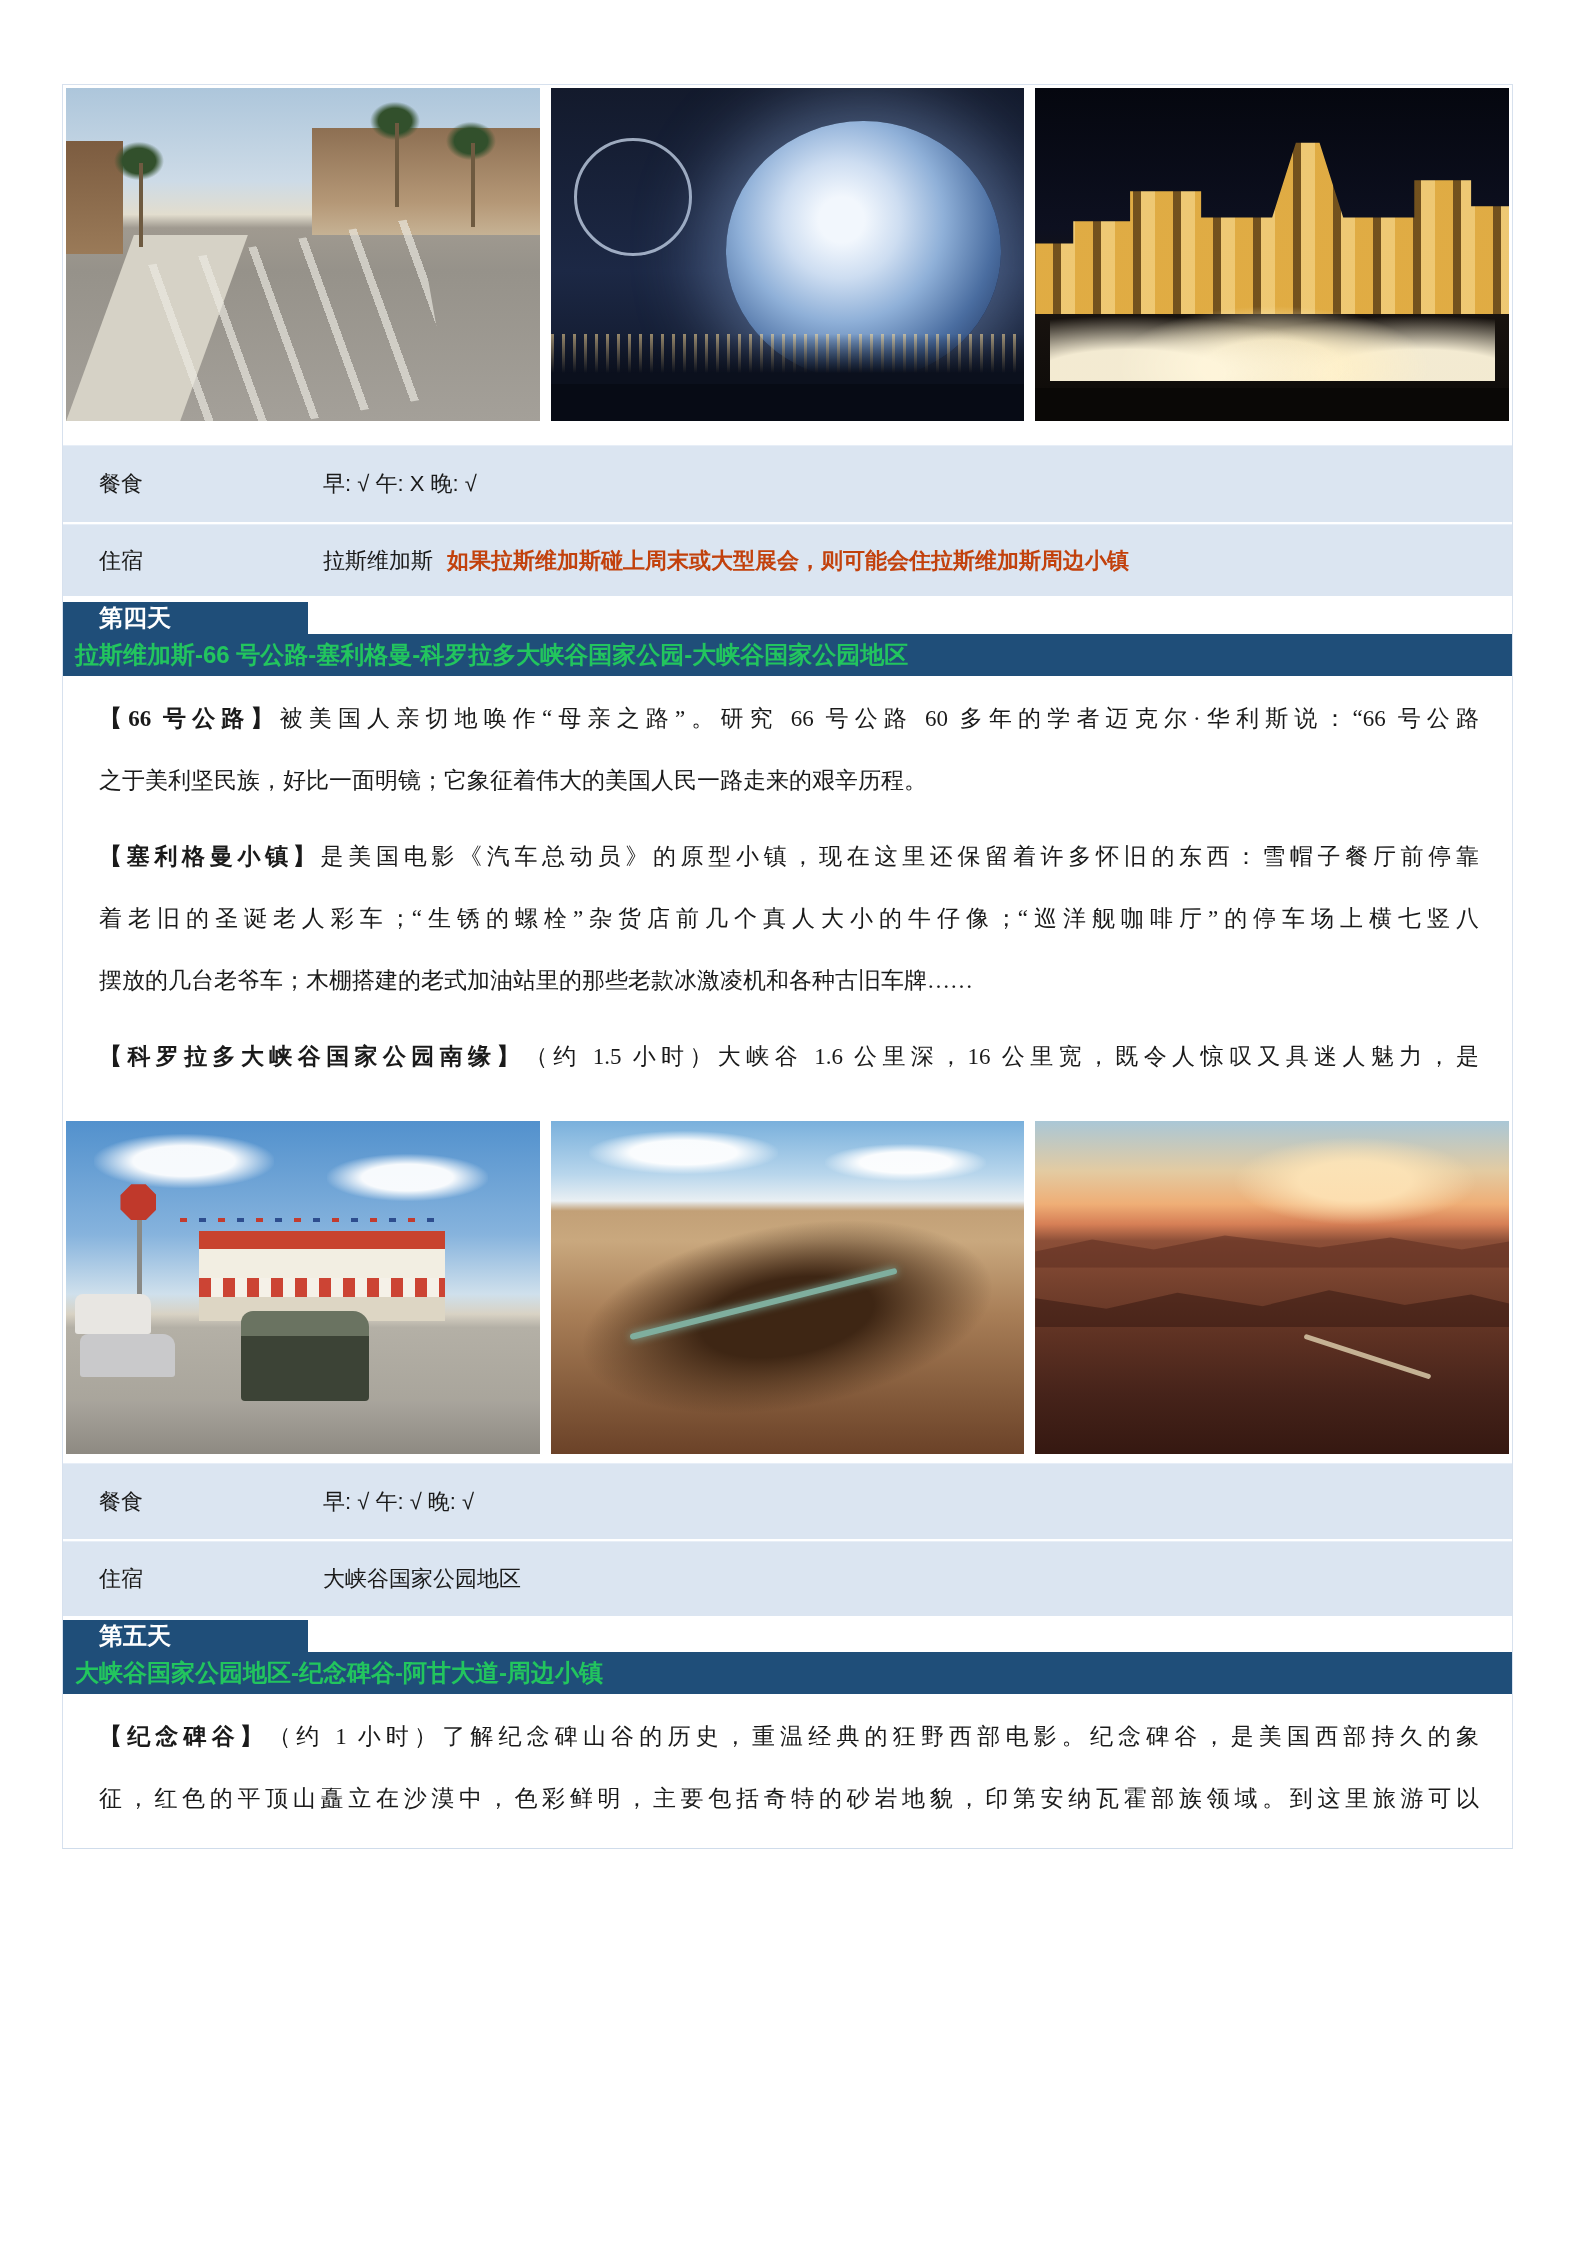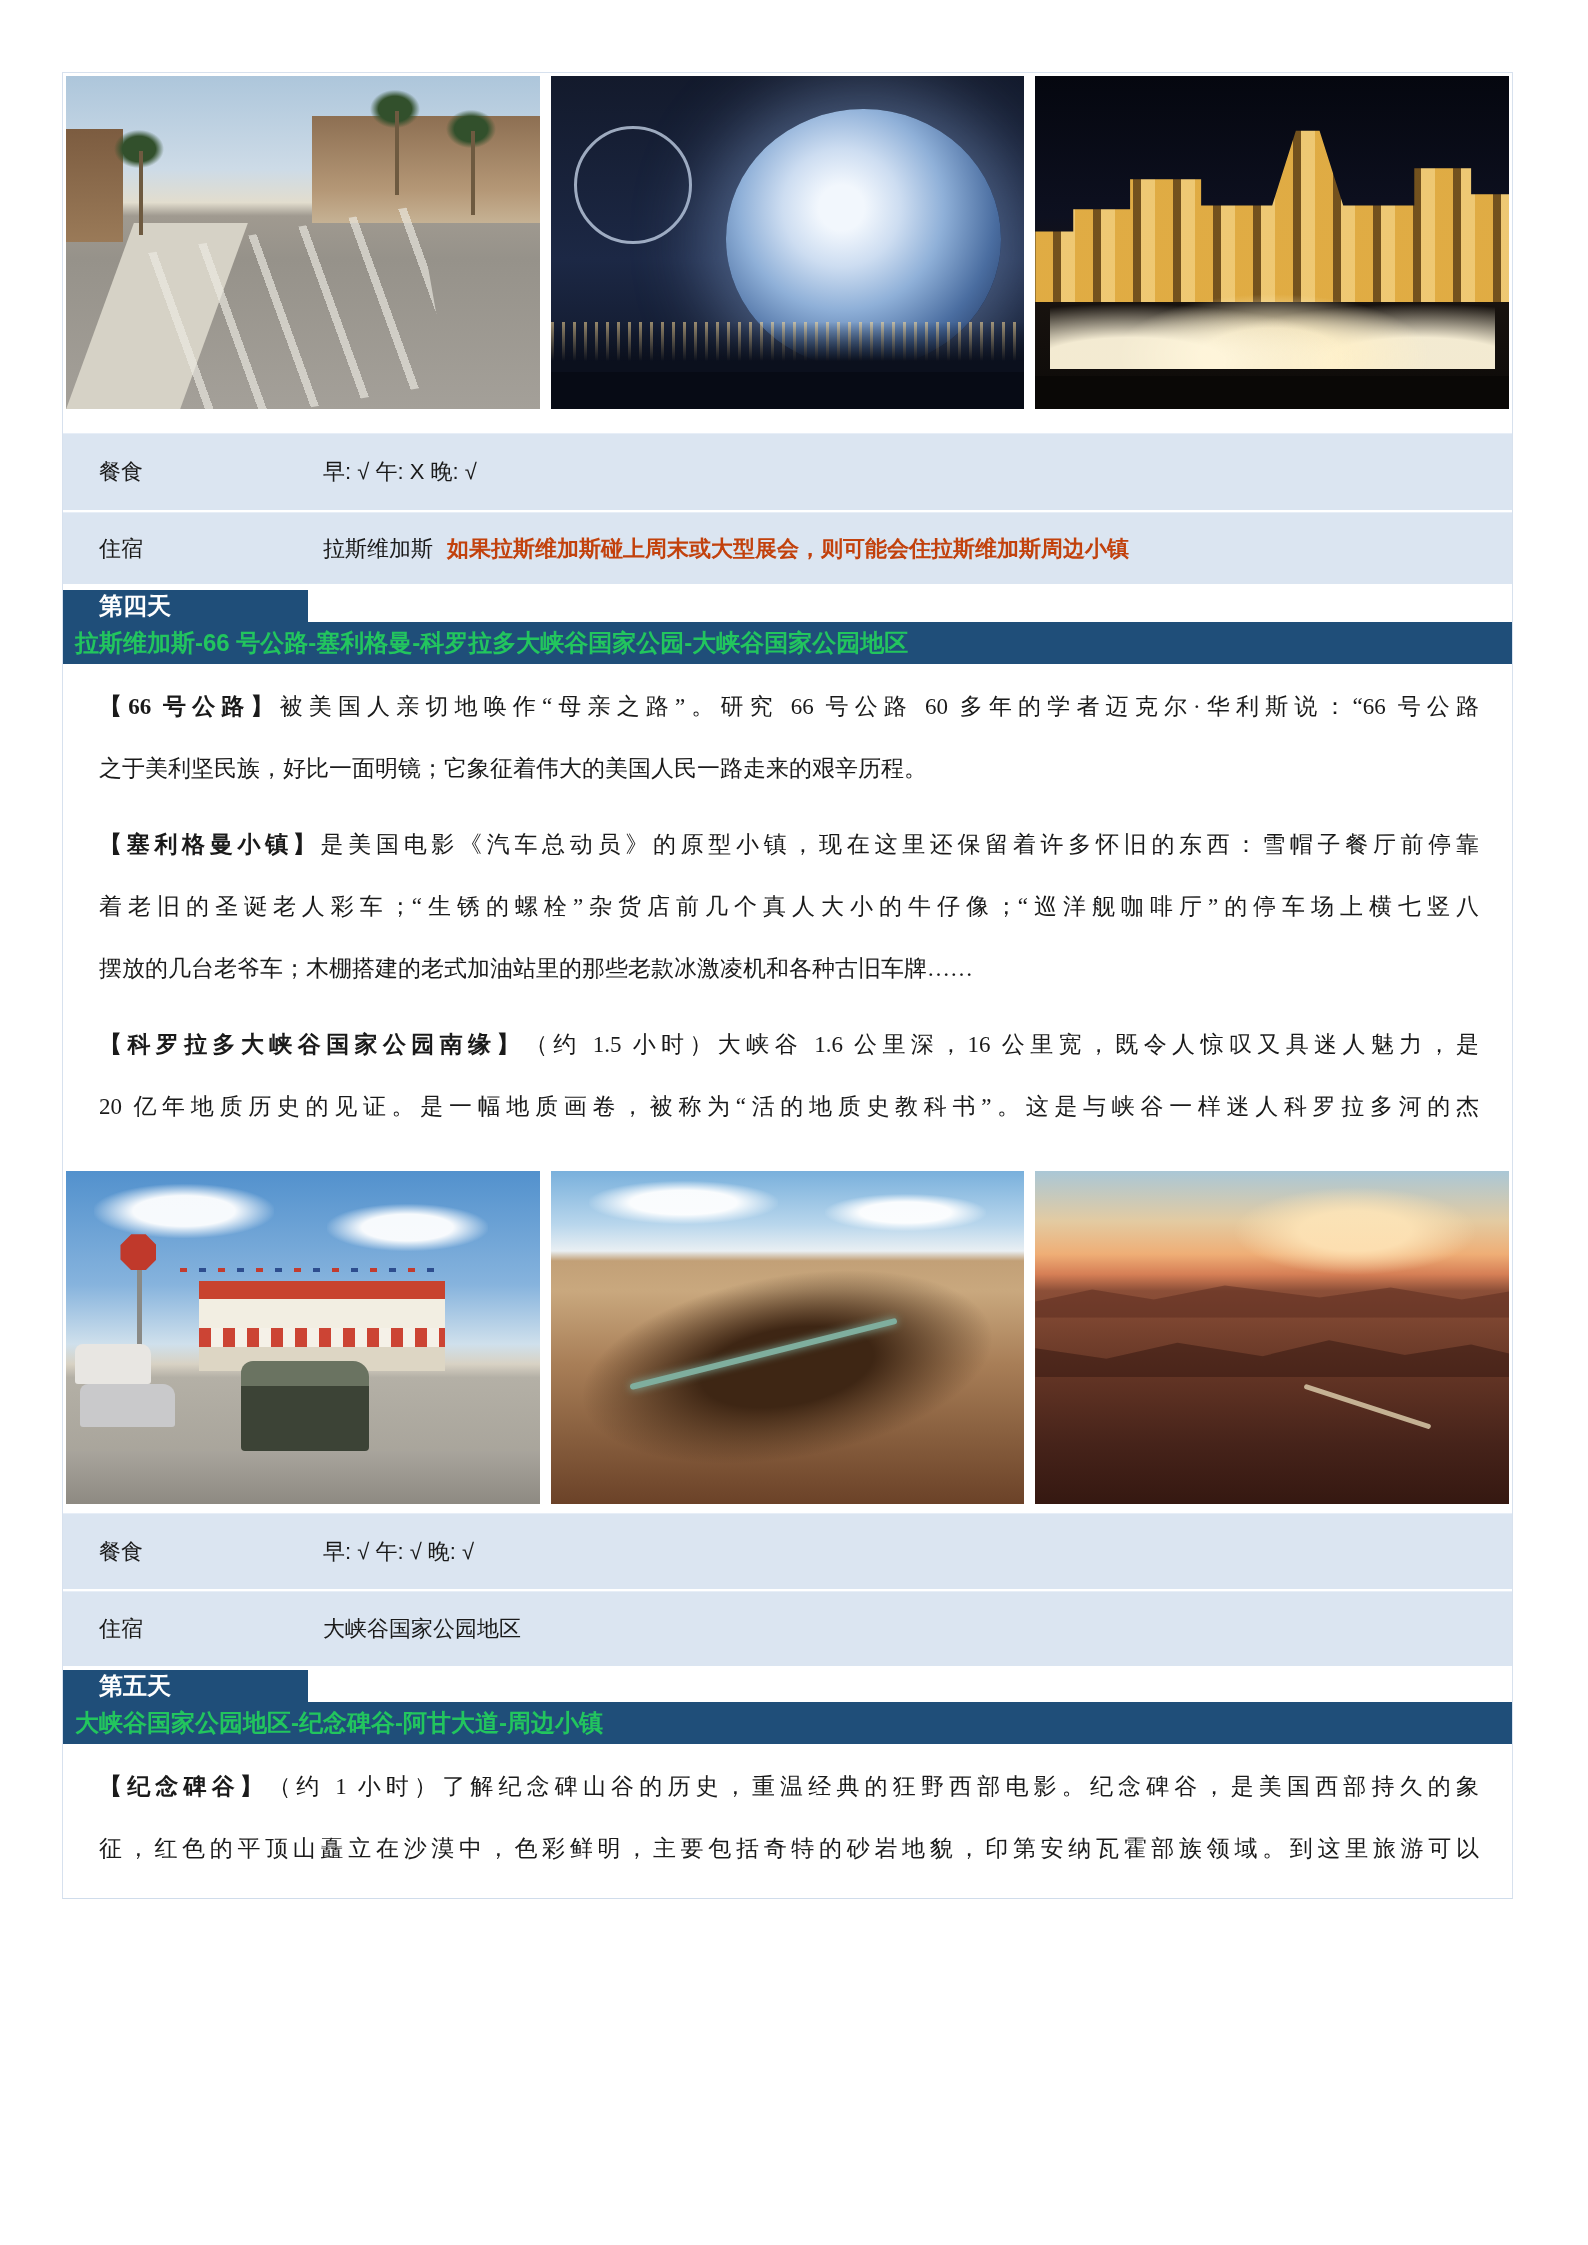--- a/index.html
+++ b/index.html
@@ -3,21 +3,21 @@
 <meta charset="utf-8">
 <style>
   html,body{margin:0;padding:0;background:#ffffff;}
   body{
     width:1588px;height:2245px;overflow:hidden;
     font-family:"Liberation Sans","DejaVu Sans",sans-serif;
     color:#1a1a1a;
   }
   .page{position:relative;width:1588px;height:2245px;background:#fff;}
   .doc{
-    position:absolute;left:62px;top:72px;width:1451px;
+    position:absolute;left:62px;top:84px;width:1451px;
     border-left:1px solid #d7e1ee;border-right:1px solid #d7e1ee;
     border-top:1px solid #d7e1ee;border-bottom:1px solid #cfdceb;
     box-sizing:border-box;background:#fff;
   }
   
   .photo-row{display:flex;gap:11px;padding:3px 3px 0 3px;}
   .photo-row.first{margin-bottom:24px;}
   .photo-row.second{margin-bottom:9px;}
   .photo{position:relative;flex:1;height:333px;overflow:hidden;background:#9aa;}
   .s{position:absolute;}
@@ -163,21 +163,20 @@
         <div class="tline"><span class="bold">【66 号公路】</span><span>被美国人亲切地唤作“母亲之路”。研究 66 号公路 60 多年的学者迈克尔·华利斯说：“66 号公路</span></div>
         <div class="tline last"><span>之于美利坚民族，好比一面明镜；它象征着伟大的美国人民一路走来的艰辛历程。</span></div>
       </div>
       <div class="para">
         <div class="tline"><span class="bold">【塞利格曼小镇】</span><span>是美国电影《汽车总动员》的原型小镇，现在这里还保留着许多怀旧的东西：雪帽子餐厅前停靠</span></div>
         <div class="tline"><span>着老旧的圣诞老人彩车；“生锈的螺栓”杂货店前几个真人大小的牛仔像；“巡洋舰咖啡厅”的停车场上横七竖八</span></div>
         <div class="tline last"><span>摆放的几台老爷车；木棚搭建的老式加油站里的那些老款冰激凌机和各种古旧车牌……</span></div>
       </div>
       <div class="para">
         <div class="tline"><span class="bold">【科罗拉多大峡谷国家公园南缘】</span><span>（约 1.5 小时）大峡谷 1.6 公里深，16 公里宽，既令人惊叹又具迷人魅力，是</span></div>
-        <div class="tline"><span>20 亿年地质历史的见证。是一幅地质画卷，被称为“活的地质史教科书”。这是与峡谷一样迷人科罗拉多河的杰</span></div>
       </div>
     </div>
 
     <div class="photo-row second">
       <div class="photo">
         <div class="s sky4"></div>
         <div class="s cl cl4a"></div>
         <div class="s cl cl4b"></div>
         <div class="s stand"></div>
         <div class="s awning"></div>

